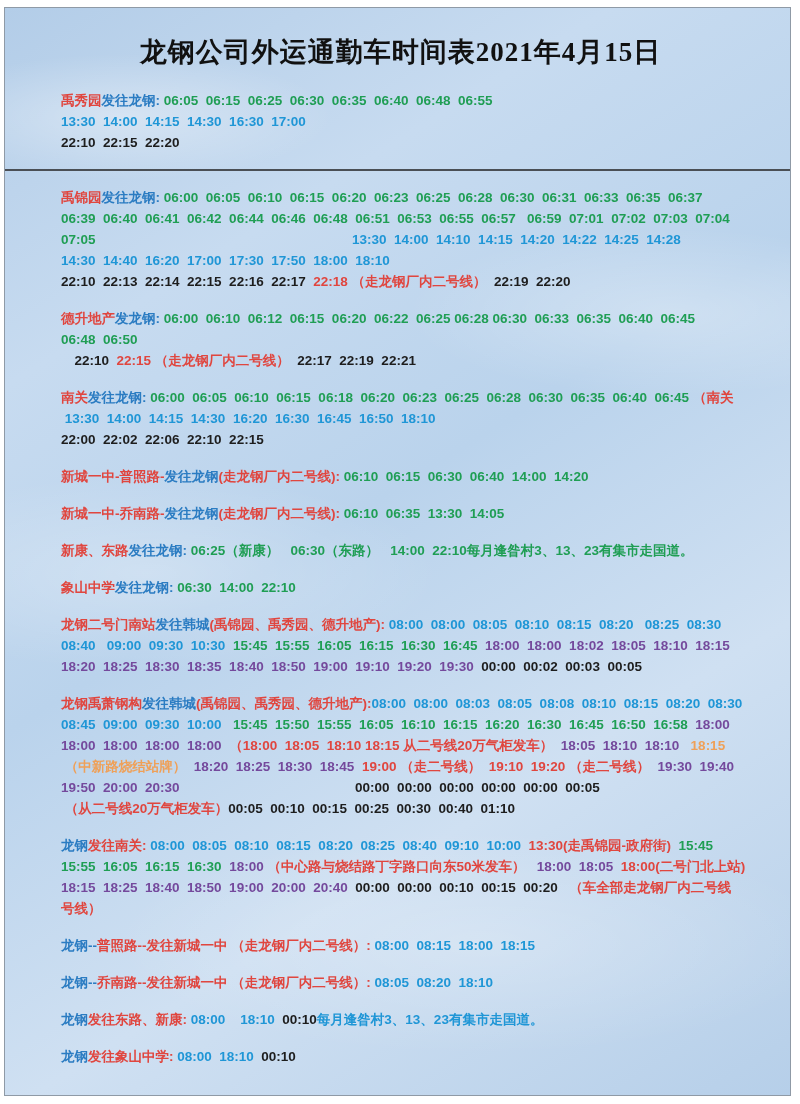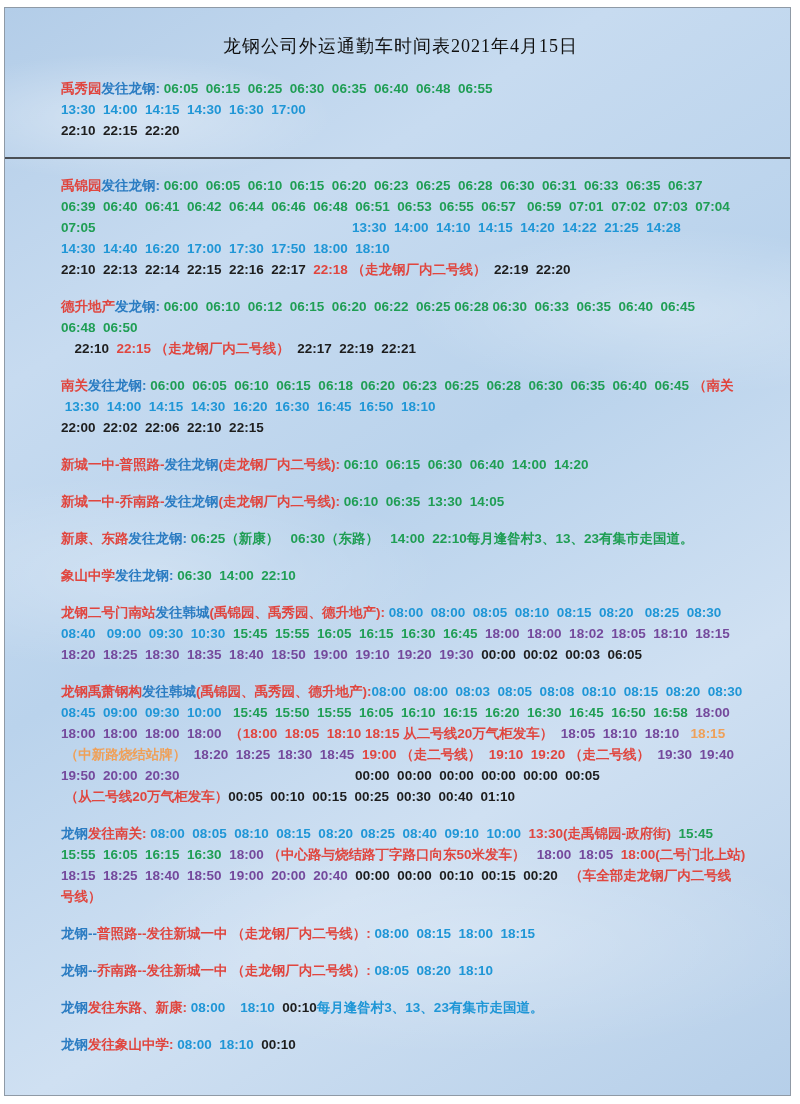--- a/index.html
+++ b/index.html
@@ -19,22 +19,22 @@
       radial-gradient(ellipse 420px 140px at 18% 52%, rgba(255,255,255,.28), transparent 70%),
       radial-gradient(ellipse 520px 160px at 60% 86%, rgba(255,255,255,.24), transparent 70%),
       linear-gradient(148deg,#b3cde8 0%,#c7dbf0 24%,#bad3ec 46%,#cfe0f2 70%,#b6cfe9 100%);
     overflow:hidden;
   }
   .content{
     padding:16px 20px 10px 56px;
   }
   .title{
     font-family:"Liberation Serif","DejaVu Serif",serif;
-    font-weight:400;
-    font-size:18px;
+    font-weight:700;
+    font-size:27px;
     color:#111;
     text-align:center;
     letter-spacing:1px;
     margin:10px 30px 20px 0;
     white-space:nowrap;
   }
   .section{margin-bottom:16px;}
   .line{
     font-size:13.5px;
     line-height:21px;
@@ -64,21 +64,21 @@
     <div id="sections">
         <div class="section">
           <div class="line"><span class="c-red">禹秀园</span><span class="c-blue">发往龙钢: </span><span class="c-green">06:05  06:15  06:25  06:30  06:35  06:40  06:48  06:55</span></div>
           <div class="line"><span class="c-tblue">13:30  14:00  14:15  14:30  16:30  17:00</span></div>
           <div class="line"><span class="c-black">22:10  22:15  22:20</span></div>
         </div>
         <div class="divider"></div>
         <div class="section">
           <div class="line"><span class="c-red">禹锦园</span><span class="c-blue">发往龙钢: </span><span class="c-green">06:00  06:05  06:10  06:15  06:20  06:23  06:25  06:28  06:30  06:31  06:33  06:35  06:37</span></div>
           <div class="line"><span class="c-green">06:39  06:40  06:41  06:42  06:44  06:46  06:48  06:51  06:53  06:55  06:57   06:59  07:01  07:02  07:03  07:04</span></div>
-          <div class="line"><span class="c-green">07:05</span><span class="c-black">　　　　　　　　　　　　　　　　　　　</span><span class="c-tblue">13:30  14:00  14:10  14:15  14:20  14:22  21:25  14:28</span></div>
+          <div class="line"><span class="c-green">07:05</span><span class="c-black">　　　　　　　　　　　　　　　　　　　</span><span class="c-tblue">13:30  14:00  14:10  14:15  14:20  14:22  14:25  14:28</span></div>
           <div class="line"><span class="c-tblue">14:30  14:40  16:20  17:00  17:30  17:50  18:00  18:10</span></div>
           <div class="line"><span class="c-black">22:10  22:13  22:14  22:15  22:16  22:17  </span><span class="c-red">22:18 （走龙钢厂内二号线）</span><span class="c-black">  22:19  22:20</span></div>
         </div>
         <div class="section">
           <div class="line"><span class="c-red">德升地产</span><span class="c-blue">发龙钢: </span><span class="c-green">06:00  06:10  06:12  06:15  06:20  06:22  06:25 06:28 06:30  06:33  06:35  06:40  06:45</span></div>
           <div class="line"><span class="c-green">06:48  06:50</span></div>
           <div class="line"><span class="c-black">　22:10  </span><span class="c-red">22:15 （走龙钢厂内二号线）</span><span class="c-black">  22:17  22:19  22:21</span></div>
         </div>
         <div class="section">
           <div class="line"><span class="c-red">南关</span><span class="c-blue">发往龙钢: </span><span class="c-green">06:00  06:05  06:10  06:15  06:18  06:20  06:23  06:25  06:28  06:30  06:35  06:40  06:45</span><span class="c-red"> （南关</span></div>
@@ -93,21 +93,21 @@
         </div>
         <div class="section">
           <div class="line"><span class="c-red">新康、东路</span><span class="c-blue">发往龙钢: </span><span class="c-green">06:25（新康）   06:30（东路）   14:00  22:10每月逢昝村3、13、23有集市走国道。</span></div>
         </div>
         <div class="section">
           <div class="line"><span class="c-red">象山中学</span><span class="c-blue">发往龙钢: </span><span class="c-green">06:30  14:00  22:10</span></div>
         </div>
         <div class="section">
           <div class="line"><span class="c-red">龙钢二号门南站</span><span class="c-blue">发往韩城</span><span class="c-red">(禹锦园、禹秀园、德升地产): </span><span class="c-tblue">08:00  08:00  08:05  08:10  08:15  08:20   08:25  08:30</span></div>
           <div class="line"><span class="c-tblue">08:40   09:00  09:30  10:30  </span><span class="c-green">15:45  15:55  16:05  16:15  16:30  16:45  </span><span class="c-purple">18:00  18:00  18:02  18:05  18:10  18:15</span></div>
-          <div class="line"><span class="c-purple">18:20  18:25  18:30  18:35  18:40  18:50  19:00  19:10  19:20  19:30  </span><span class="c-black">00:00  00:02  00:03  06:05</span></div>
+          <div class="line"><span class="c-purple">18:20  18:25  18:30  18:35  18:40  18:50  19:00  19:10  19:20  19:30  </span><span class="c-black">00:00  00:02  00:03  00:05</span></div>
         </div>
         <div class="section">
           <div class="line"><span class="c-red">龙钢禹萧钢构</span><span class="c-blue">发往韩城</span><span class="c-red">(禹锦园、禹秀园、德升地产):</span><span class="c-tblue">08:00  08:00  08:03  08:05  08:08  08:10  08:15  08:20  08:30</span></div>
           <div class="line"><span class="c-tblue">08:45  09:00  09:30  10:00   </span><span class="c-green">15:45  15:50  15:55  16:05  16:10  16:15  16:20  16:30  16:45  16:50  16:58  </span><span class="c-purple">18:00</span></div>
           <div class="line"><span class="c-purple">18:00  18:00  18:00  18:00  </span><span class="c-red">（18:00  18:05  18:10 18:15 从二号线20万气柜发车）</span><span class="c-purple">  18:05  18:10  18:10   </span><span class="c-orange">18:15</span></div>
           <div class="line"><span class="c-orange"> （中新路烧结站牌）</span><span class="c-purple">  18:20  18:25  18:30  18:45  </span><span class="c-red">19:00 （走二号线）  19:10  19:20 （走二号线）</span><span class="c-purple">  19:30  19:40</span></div>
           <div class="line"><span class="c-purple">19:50  20:00  20:30</span><span class="c-black">　　　　　　　　　　　　　</span><span class="c-black">00:00  00:00  00:00  00:00  00:00  00:05</span></div>
           <div class="line"><span class="c-red"> （从二号线20万气柜发车）</span><span class="c-black">00:05  00:10  00:15  00:25  00:30  00:40  01:10</span></div>
         </div>
         <div class="section">

